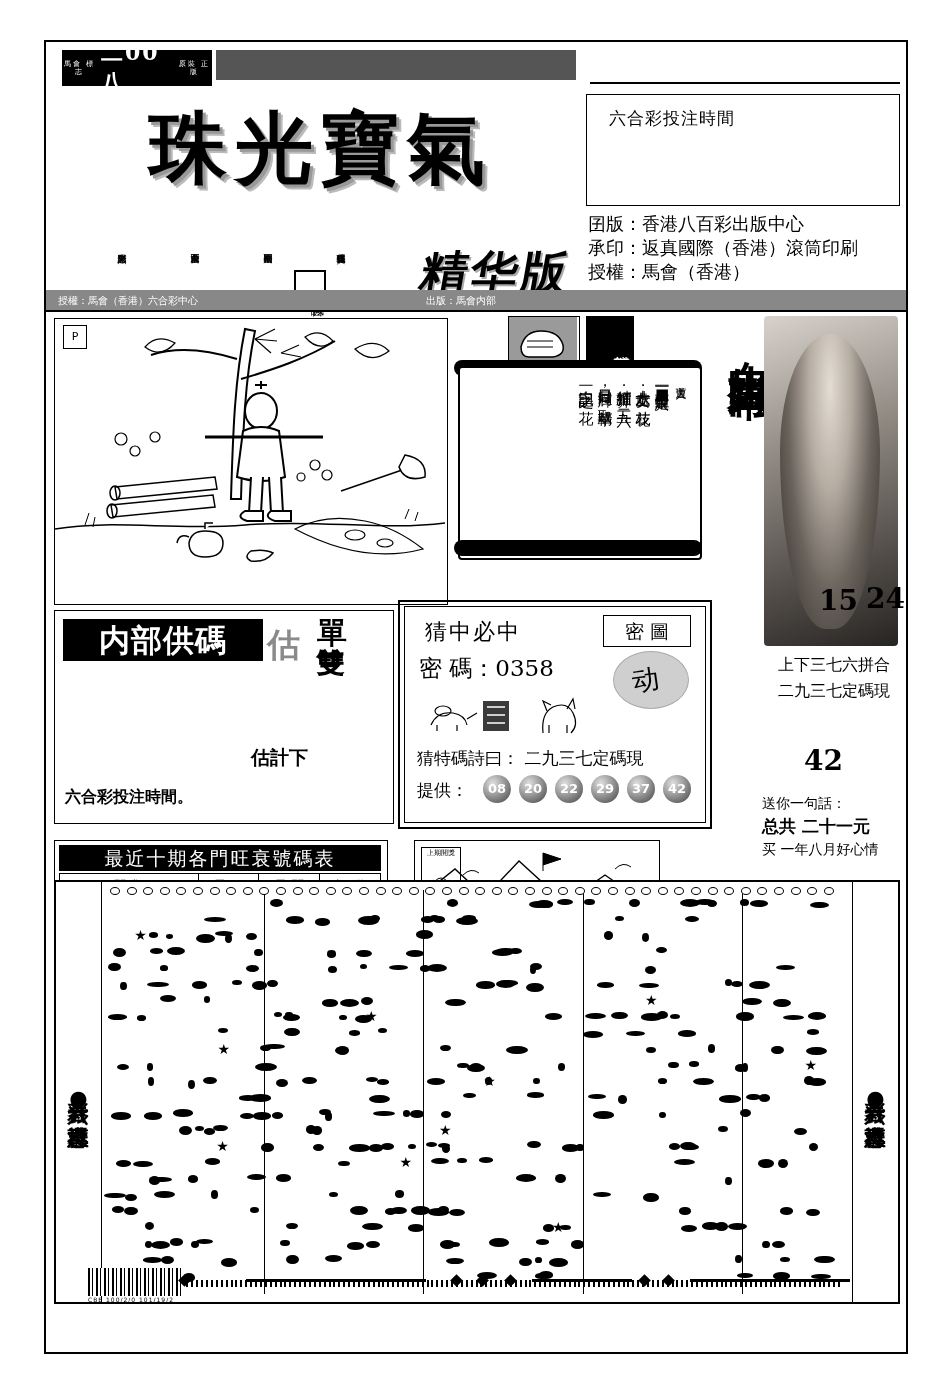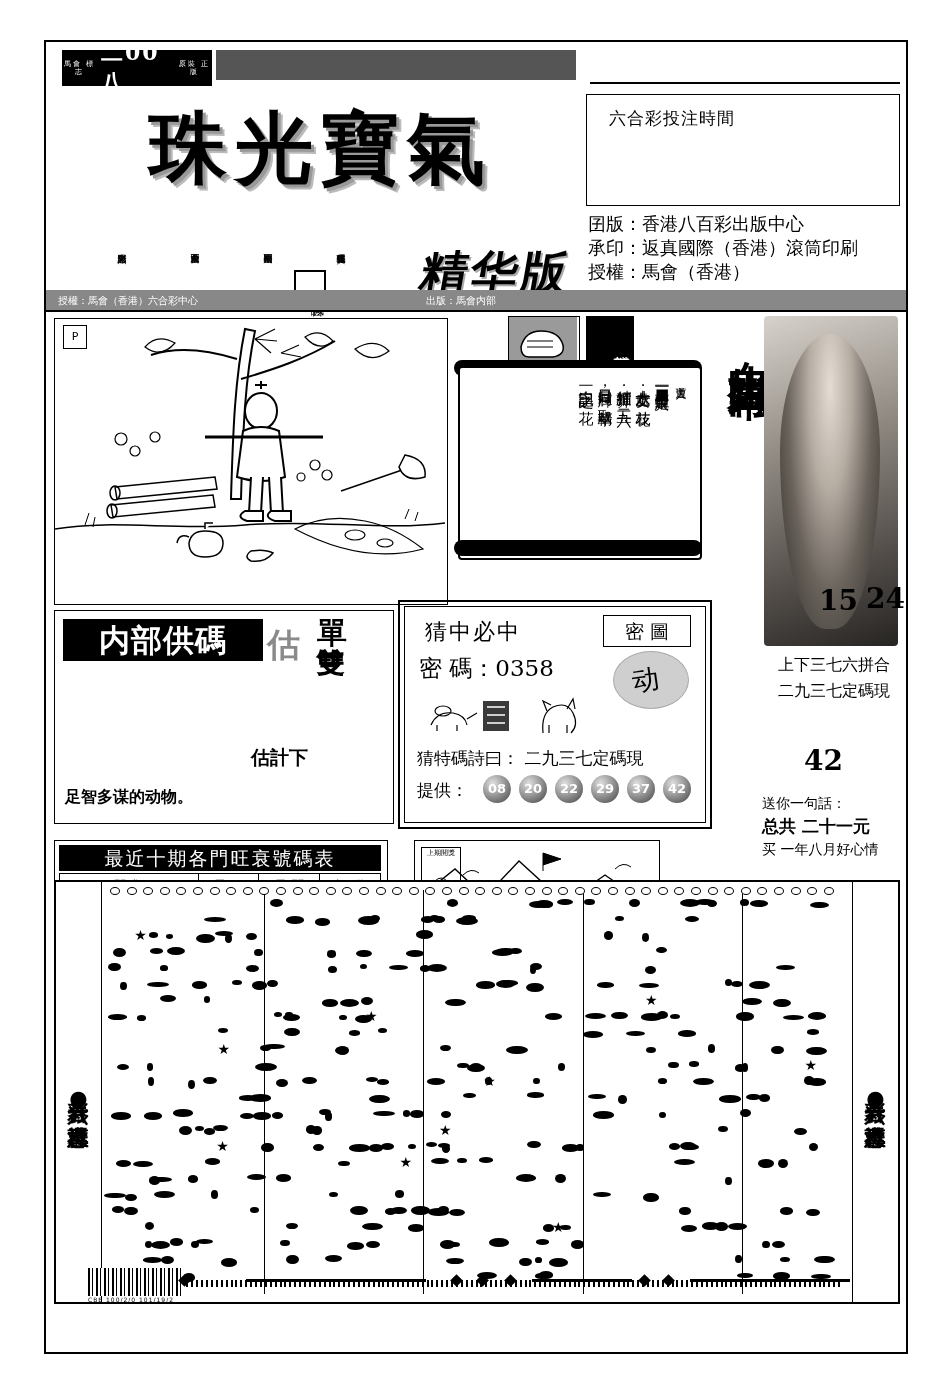--- a/index.html
+++ b/index.html
@@ -306,21 +306,21 @@
       <div class="big">总共 二十一元</div>
       <div>买 一年八月好心情</div>
     </div>
 
     <div class="supply">
       <div class="supply-title">内部供碼</div>
       <div class="gu">估</div>
       <div class="dan">單</div>
       <div class="shuang">雙</div>
       <div class="gjx">估計下</div>
-      <div class="supply-note">足智多谋的动物。</div>
+      <div class="supply-note">六合彩投注時間。</div>
     </div>
 
     <div class="guess">
       <div class="guess-in">
         <div class="g-title">猜中必中</div>
         <div class="g-mi">密 圖</div>
         <div class="g-code"><span>密 碼：</span><span>0358</span></div>
         <div class="g-sig">
               <span>动</span>
             </div>

